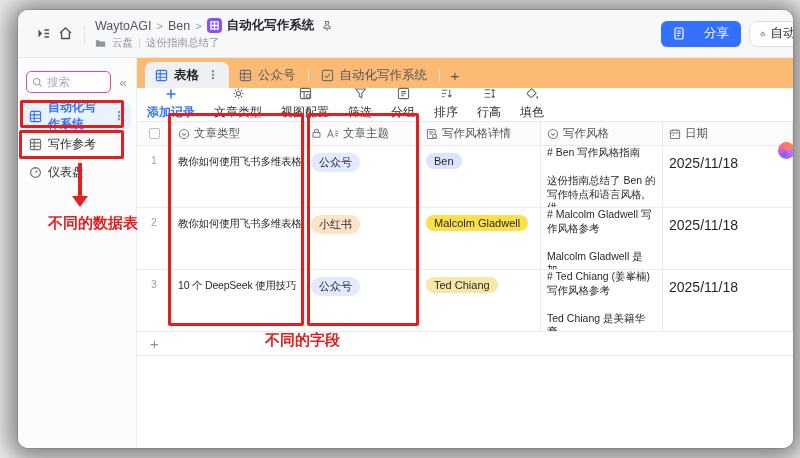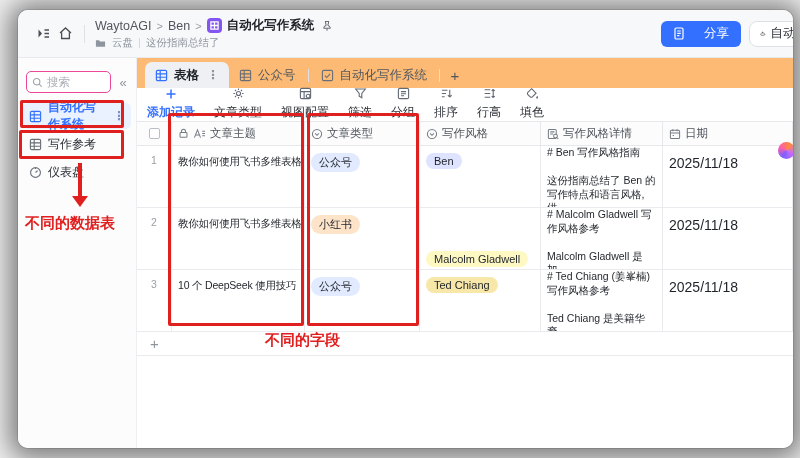--- a/index.html
+++ b/index.html
@@ -331,65 +331,65 @@
         </span>
       </div>
 
       <div class="tablewrap" style="margin-top:3px">
         <div class="tgrid thead">
           <div class="hcell first">
             <span class="checkbox"></span>
           </div>
           <div class="hcell">
             <span class="h-ic">
+              <svg width="12" height="12" viewBox="0 0 13 13" fill="none" stroke="currentColor" stroke-width="1.1">
+                <circle cx="6.5" cy="6.5" r="5"></circle>
+                  <path d="M4.4 5.8l2.1 2.1 2.1-2.1"></path>
+              </svg>
+            </span>
+            <span>文章类型</span>
+          </div>
+          <div class="hcell">
+            <span class="h-ic">
               <svg width="11" height="11" viewBox="0 0 12 12" fill="none" stroke="currentColor" stroke-width="1.1">
                 <rect x="2.2" y="5" width="7.6" height="5.2" rx="1"></rect>
                   <path d="M3.8 5V3.6a2.2 2.2 0 014.4 0V5"></path>
               </svg>
             </span>
             <span class="h-ic">
               <svg width="13" height="11" viewBox="0 0 14 12" fill="none" stroke="currentColor" stroke-width="1.1">
                 <path d="M1.5 10.5L4.8 2l3.3 8.5M2.6 7.6h4.4"></path>
                   <path d="M10 3.5h3M10 6h3M10 8.5h3"></path>
               </svg>
             </span>
             <span>文章主题</span>
-          </div>
-          <div class="hcell">
-            <span class="h-ic">
-              <svg width="12" height="12" viewBox="0 0 13 13" fill="none" stroke="currentColor" stroke-width="1.1">
-                <circle cx="6.5" cy="6.5" r="5"></circle>
-                  <path d="M4.4 5.8l2.1 2.1 2.1-2.1"></path>
-              </svg>
-            </span>
-            <span>文章类型</span>
-          </div>
-          <div class="hcell">
-            <span class="h-ic">
-              <svg width="12" height="12" viewBox="0 0 13 13" fill="none" stroke="currentColor" stroke-width="1.1">
-                <circle cx="6.5" cy="6.5" r="5"></circle>
-                  <path d="M4.4 5.8l2.1 2.1 2.1-2.1"></path>
-              </svg>
-            </span>
-            <span>写作风格</span>
           </div>
           <div class="hcell">
             <span class="h-ic">
               <svg width="12" height="12" viewBox="0 0 13 13" fill="none" stroke="currentColor" stroke-width="1.1">
                 <rect x="1.5" y="1.5" width="8.5" height="10" rx="1.2"></rect>
                   <path d="M3.5 4.2h4.5M3.5 6.4h3"></path>
                   <circle cx="9.2" cy="8.8" r="2.1" fill="#fcfcfd"></circle>
                   <path d="M10.7 10.3l1.5 1.5"></path>
               </svg>
             </span>
             <span>写作风格详情</span>
           </div>
           <div class="hcell">
             <span class="h-ic">
               <svg width="12" height="12" viewBox="0 0 13 13" fill="none" stroke="currentColor" stroke-width="1.1">
+                <circle cx="6.5" cy="6.5" r="5"></circle>
+                  <path d="M4.4 5.8l2.1 2.1 2.1-2.1"></path>
+              </svg>
+            </span>
+            <span>写作风格</span>
+          </div>
+          <div class="hcell">
+            <span class="h-ic">
+              <svg width="12" height="12" viewBox="0 0 13 13" fill="none" stroke="currentColor" stroke-width="1.1">
                 <rect x="1.5" y="2.5" width="10" height="9" rx="1.2"></rect>
                   <path d="M1.5 5.4h10M4.2 1.3v2.2M8.8 1.3v2.2"></path>
                   <path d="M4 8h1.4"></path>
               </svg>
             </span>
             <span>日期</span>
           </div>
         </div>
 
         <div class="tgrid trow">
@@ -407,21 +407,21 @@
           <div class="tcell datec">2025/11/18</div>
         </div>
 
         <div class="tgrid trow">
           <div class="tcell rownum">2</div>
           <div class="tcell topic">教你如何使用飞书多维表格</div>
           <div class="tcell">
             <span class="pill" style="background-color: rgb(253, 227, 200);">小红书</span>
           </div>
           <div class="tcell">
-            <span class="pill" style="background-color: #fef9c3; margin-top: 36px;">Malcolm Gladwell</span>
+            <span class="pill" style="background-color: #fde047;">Malcolm Gladwell</span>
           </div>
           <div class="tcell detail"># Malcolm Gladwell 写作风格参考
 
 Malcolm Gladwell 是加...</div>
           <div class="tcell datec">2025/11/18</div>
         </div>
 
         <div class="tgrid trow">
           <div class="tcell rownum">3</div>
           <div class="tcell topic">10 个 DeepSeek 使用技巧</div>
@@ -446,19 +446,19 @@
     </main>
   </div>
 
   <div class="annos">
     <div class="anno-box" style="left:2px; top:90px; width:104px; height:28px;"></div>
     <div class="anno-box" style="left:1px; top:120px; width:105px; height:29px;"></div>
     <div class="anno-arrow" style="left:54px; top:153px;">
       <div class="shaft"></div>
         <div class="head"></div>
     </div>
-    <div class="anno-text" style="left:7px; top:204px;text-align:center;">不同的数据表</div>
+    <div class="anno-text" style="left:30px; top:204px;text-align:center;">不同的数据表</div>
     <div class="anno-box" style="left:150px; top:103px; width:136px; height:213px;"></div>
     <div class="anno-box" style="left:289px; top:103px; width:112px; height:213px;"></div>
     <div class="anno-text" style="left:247px; top:321px;">不同的字段</div>
   </div>
 
 </div>
 
 </body></html>

